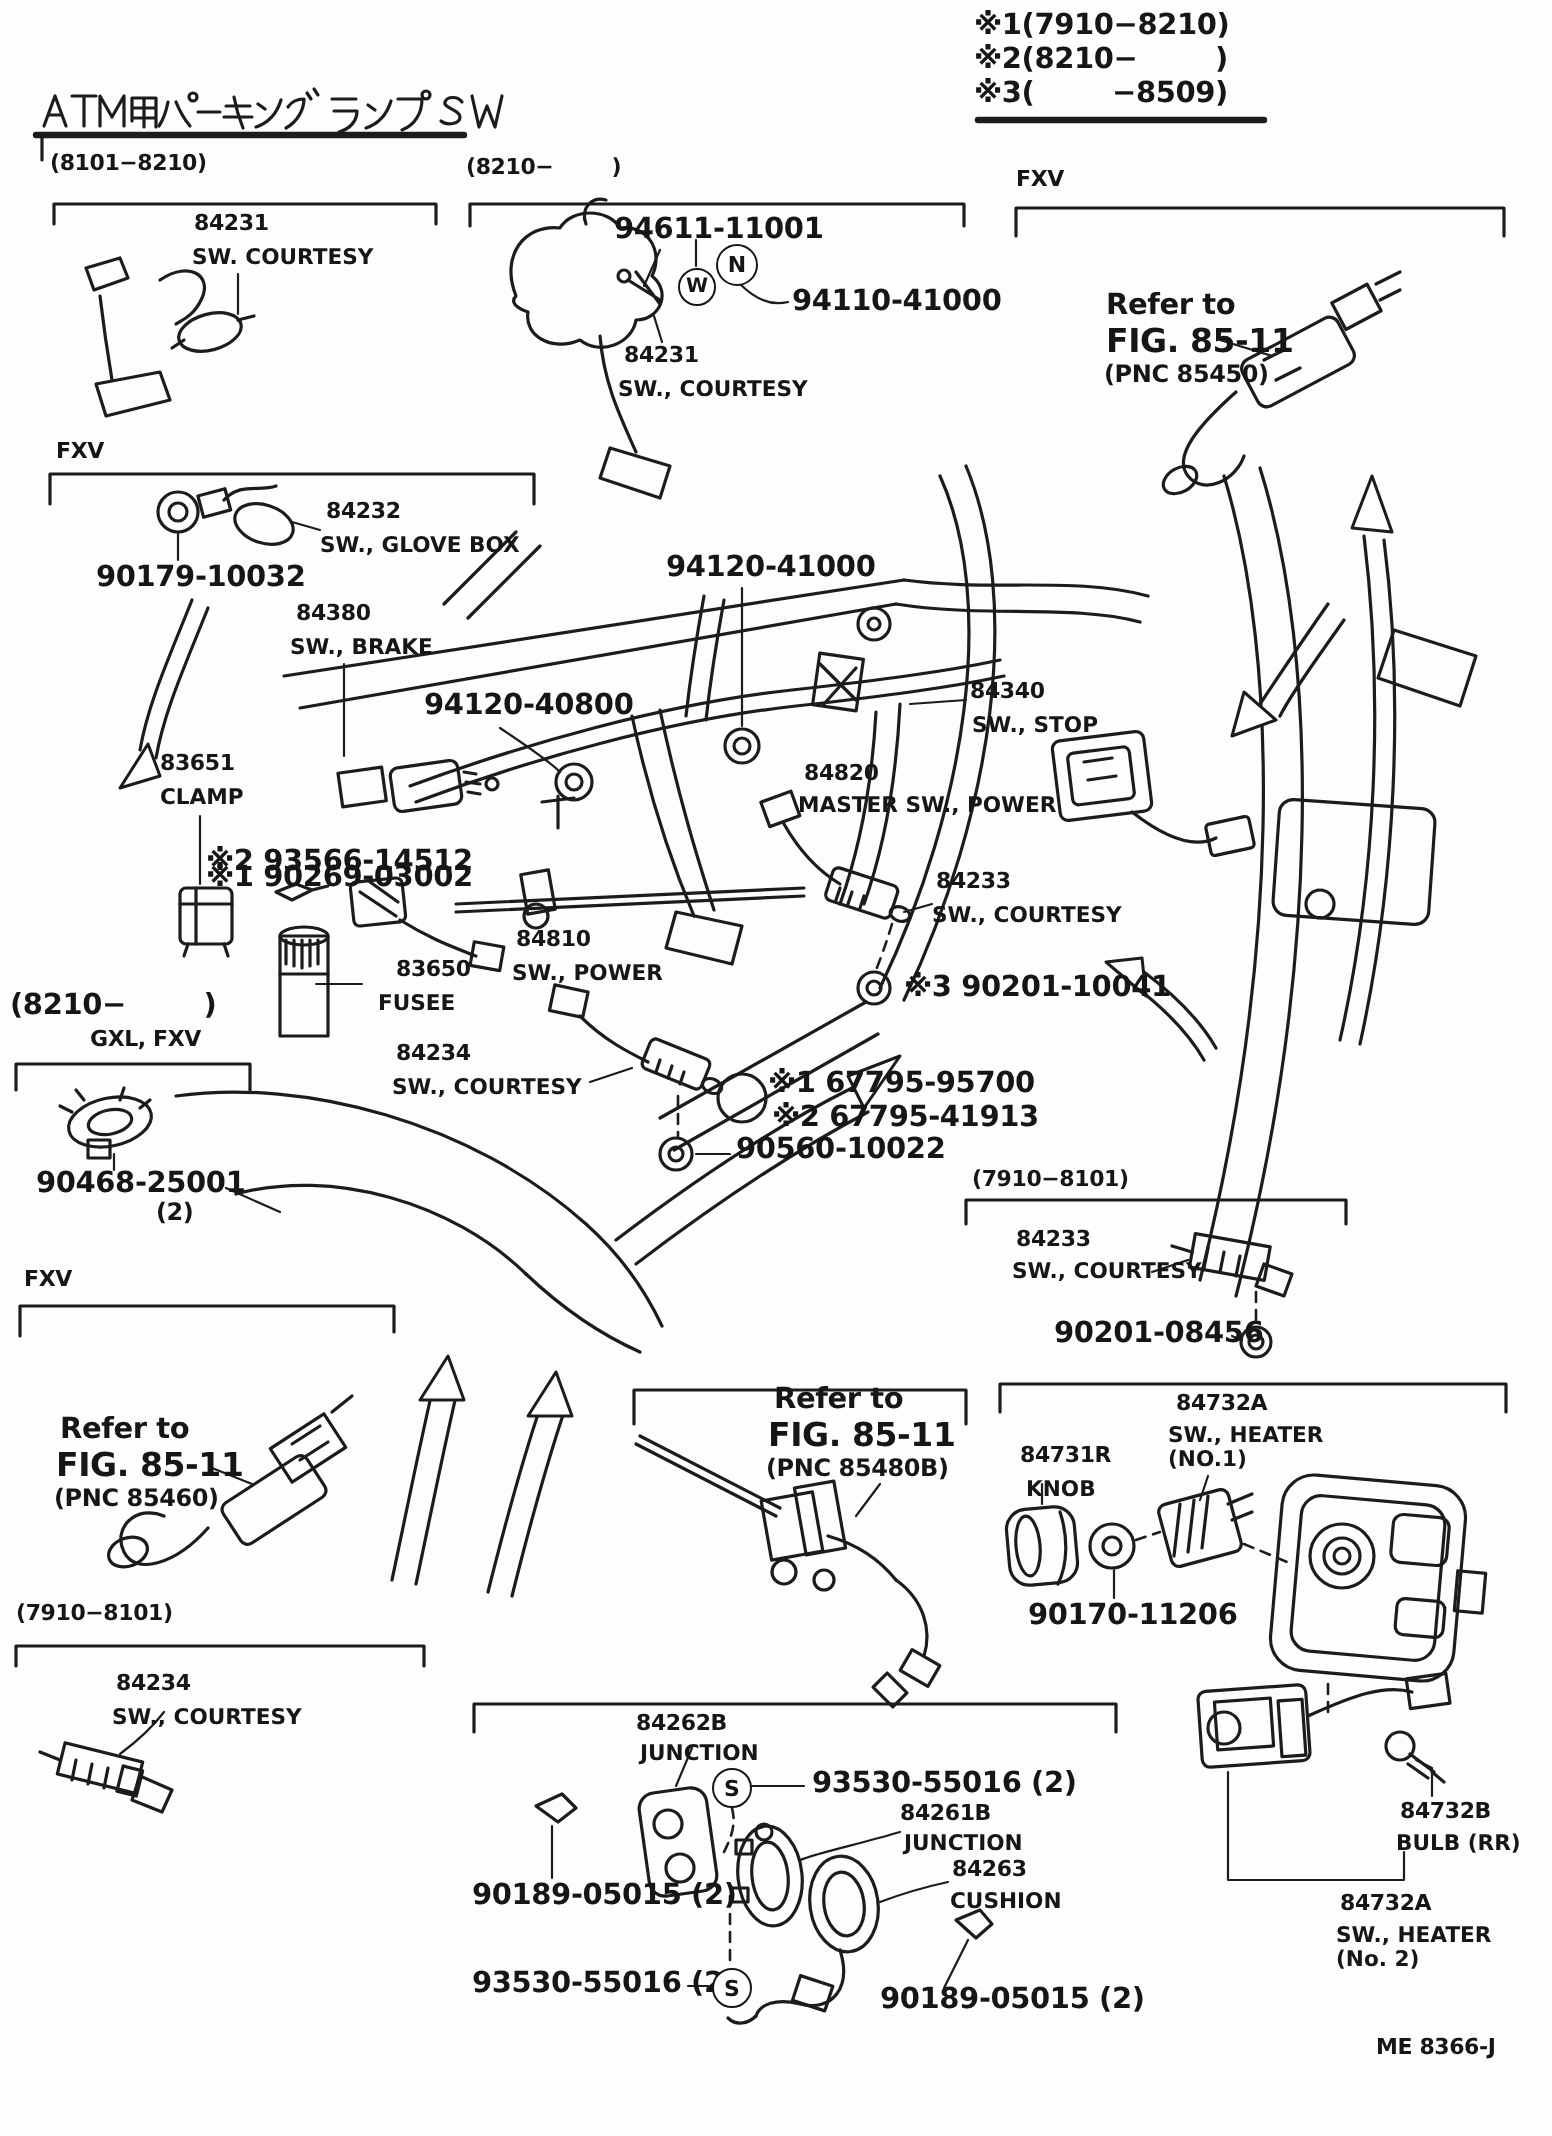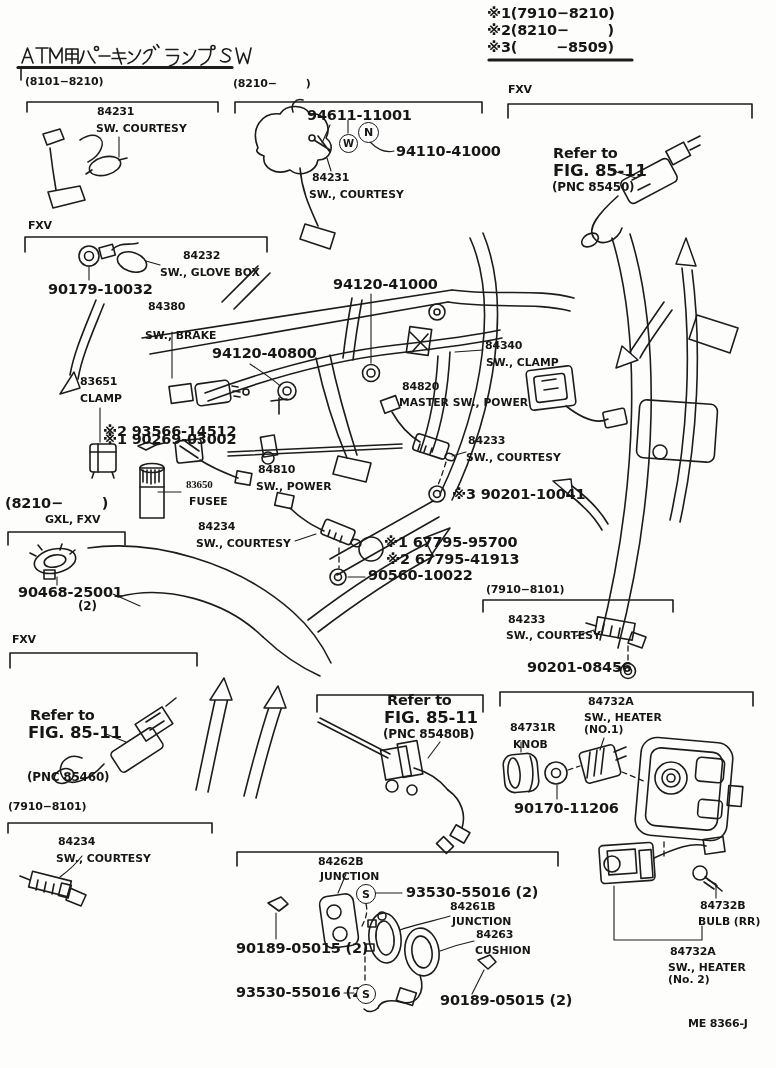--- a/index.html
+++ b/index.html
@@ -353,58 +353,58 @@
   <div class="t fs11" style="left:309px;top:189px;">SW., COURTESY</div>
   <div class="circ" style="left:339px;top:134px;width:17px;height:17px;font-size:10px;">W</div>
   <div class="circ" style="left:358px;top:122px;width:19px;height:19px;font-size:11px;">N</div>
 
   <div class="t fs16" style="left:508px;top:84px;">FXV</div>
   <div class="t fs15" style="left:553px;top:146px;">Refer to</div>
   <div class="t fs17" style="left:553px;top:162px;">FIG. 85-11</div>
   <div class="t fs12" style="left:552px;top:181px;">(PNC 85450)</div>
 
   <div class="t fs16" style="left:28px;top:220px;">FXV</div>
-  <div class="t fs16" style="left:163px;top:250px;margin-left:20px;">84232</div>
+  <div class="t fs16" style="left:163px;top:250px;">84232</div>
   <div class="t fs11" style="left:160px;top:267px;">SW., GLOVE BOX</div>
   <div class="t fs15" style="left:48px;top:282px;">90179-10032</div>
 
   <div class="t fs15" style="left:333px;top:277px;">94120-41000</div>
   <div class="t fs16" style="left:148px;top:301px;">84380</div>
-  <div class="t fs11" style="left:145px;top:330px;">SW., BRAKE</div>
+  <div class="t fs11" style="left:145px;top:318px;">SW., BRAKE</div>
   <div class="t fs15" style="left:212px;top:346px;text-align:right;">94120-40800</div>
   <div class="t fs16" style="left:485px;top:340px;">84340</div>
-  <div class="t fs11" style="left:486px;top:357px;">SW., CLAMP</div>
+  <div class="t fs11" style="left:486px;top:357px;">SW., STOP</div>
   <div class="t fs16" style="left:402px;top:381px;">84820</div>
   <div class="t fs11" style="left:399px;top:397px;">MASTER SW., POWER</div>
   <div class="t fs16" style="left:80px;top:376px;">83651</div>
   <div class="t fs11" style="left:80px;top:393px;">CLAMP</div>
   <div class="t fs15" style="left:103px;top:408px;margin-top:24px;"><span>※1</span> <span>90269-03002</span></div>
   <div class="t fs15" style="left:103px;top:424px;"><span>※2</span> <span>93566-14512</span></div>
-  <div class="t fs16" style="left:186px;top:479px;font-family:Liberation Serif, serif;">83650</div>
+  <div class="t fs16" style="left:198px;top:479px;">83650</div>
   <div class="t fs11" style="left:189px;top:496px;">FUSEE</div>
   <div class="t fs16" style="left:258px;top:464px;">84810</div>
   <div class="t fs11" style="left:256px;top:481px;">SW., POWER</div>
   <div class="t fs16" style="left:468px;top:435px;">84233</div>
   <div class="t fs11" style="left:466px;top:452px;">SW., COURTESY</div>
   <div class="t fs15" style="left:452px;top:487px;"><span>※3</span> <span>90201-10041</span></div>
   <div class="t fs16" style="left:198px;top:521px;">84234</div>
   <div class="t fs11" style="left:196px;top:538px;">SW., COURTESY</div>
   <div class="t fs15" style="left:384px;top:535px;"><span>※1</span> <span>67795-95700</span></div>
   <div class="t fs15" style="left:386px;top:552px;"><span>※2</span> <span>67795-41913</span></div>
   <div class="t fs15" style="left:368px;top:568px;">90560-10022</div>
 
   <div class="t fs15 pre" style="left:5px;top:496px;">(8210−        )</div>
   <div class="t fs16" style="left:45px;top:514px;">GXL, FXV</div>
   <div class="t fs15" style="left:18px;top:585px;">90468-25001</div>
   <div class="t fs12" style="left:78px;top:600px;">(2)</div>
 
   <div class="t fs16" style="left:12px;top:634px;">FXV</div>
   <div class="t fs15" style="left:30px;top:708px;">Refer to</div>
   <div class="t fs17" style="left:28px;top:724px;">FIG. 85-11</div>
-  <div class="t fs12" style="left:27px;top:743px;margin-top:28px;">(PNC 85460)</div>
+  <div class="t fs12" style="left:27px;top:743px;">(PNC 85460)</div>
 
   <div class="t fs16" style="left:486px;top:584px;">(7910−8101)</div>
   <div class="t fs16" style="left:508px;top:614px;">84233</div>
   <div class="t fs11" style="left:506px;top:630px;">SW., COURTESY</div>
   <div class="t fs15" style="left:527px;top:660px;">90201-08456</div>
 
   <div class="t fs16" style="left:8px;top:801px;">(7910−8101)</div>
   <div class="t fs16" style="left:58px;top:836px;">84234</div>
   <div class="t fs11" style="left:56px;top:853px;">SW., COURTESY</div>
 

